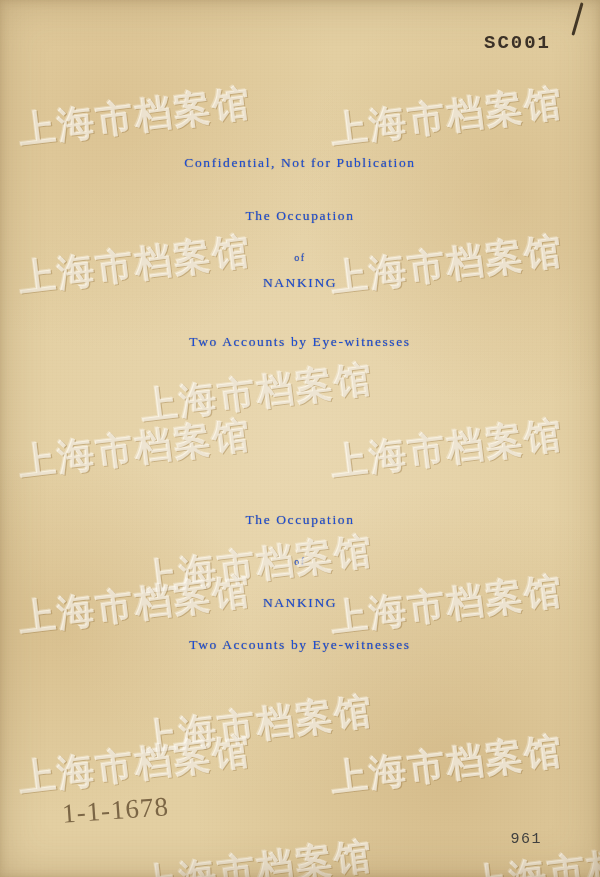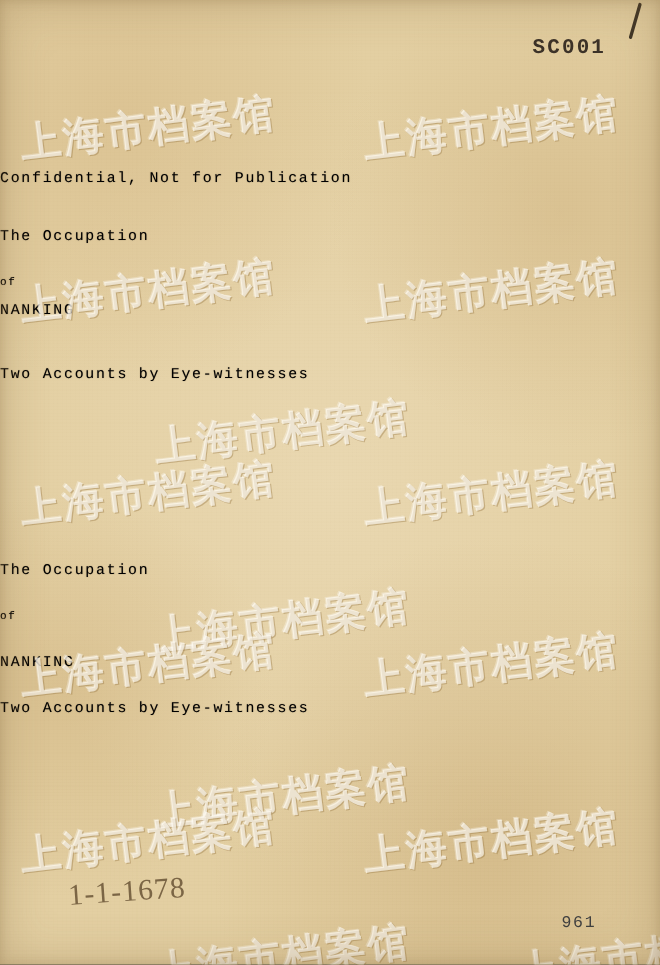--- a/index.html
+++ b/index.html
@@ -66,24 +66,26 @@
       1px 1px 0 rgba(150,118,66,0.40),
       -1px -1px 0 rgba(255,255,255,0.30);
     transform: rotate(-7deg);
     white-space: nowrap;
   }
 
   
   .typed {
     position: absolute;
     width: 100%;
-    color: #000000;
+    text-align: center;
+    color: #1d4ed8;
     font-size: 13.5px;
     letter-spacing: 1.6px;
     text-shadow: 0 0 1px rgba(60,48,32,0.55);
+    font-family: Liberation Serif, serif;
   }
   .typed.small { font-size: 10px; }
 
   .archive-code {
     position: absolute;
     top: 32px;
     left: 452px;
     font-family: "Liberation Mono", monospace;
     font-size: 19px;
     letter-spacing: 2px;

